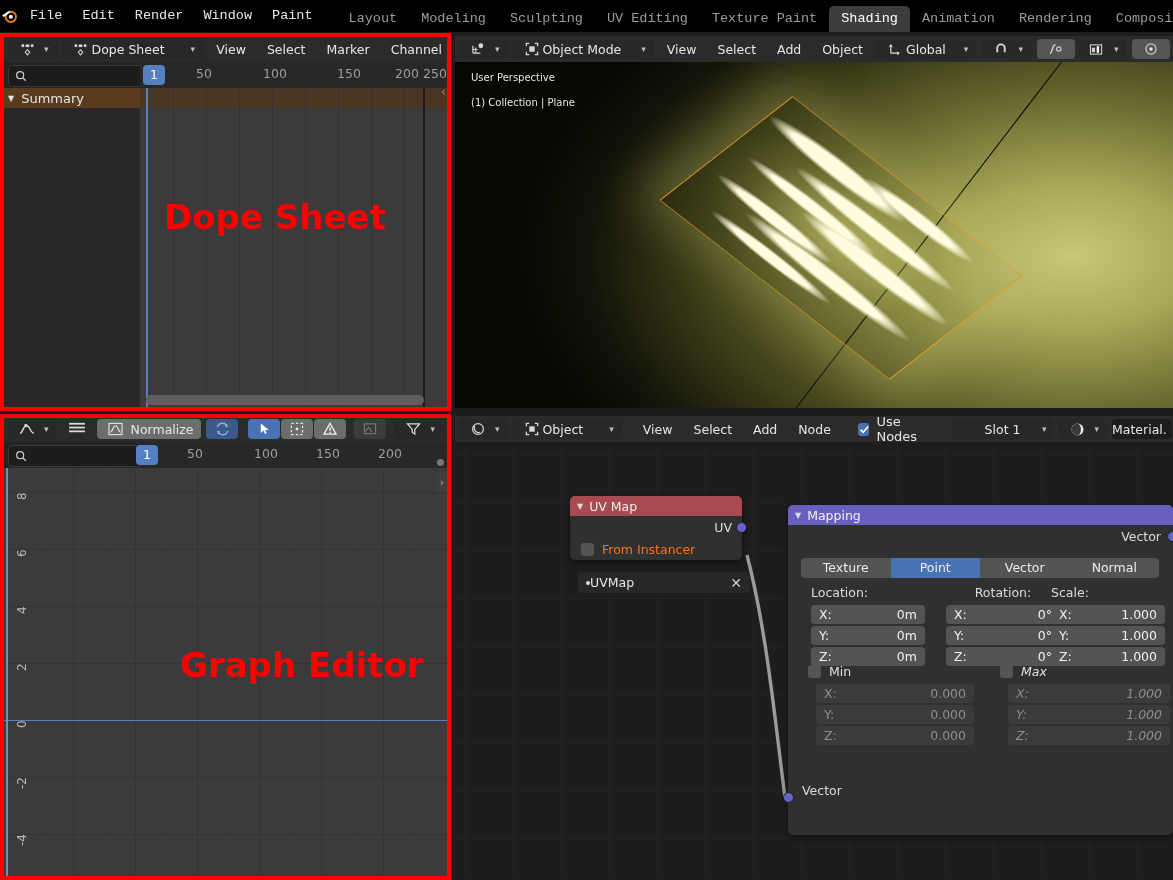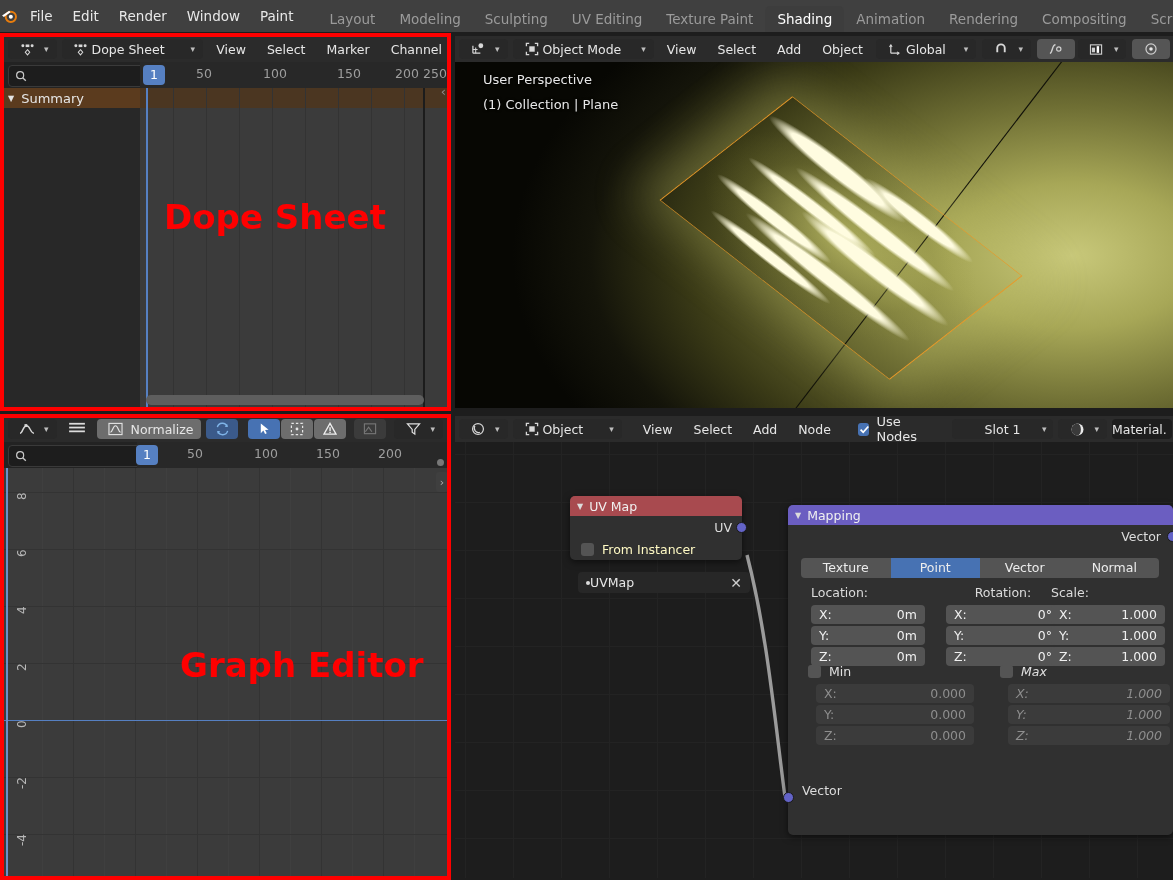--- a/index.html
+++ b/index.html
@@ -5,21 +5,21 @@
   html,body{margin:0;padding:0;background:#1d1d1d;}
   body{
     width:1173px;height:880px;overflow:hidden;position:relative;
     font-family:"DejaVu Sans","Liberation Sans",sans-serif;
     font-size:13px;color:#e6e6e6;
     -webkit-font-smoothing:antialiased;
   }
   .abs{position:absolute;}
 
   
-  #topbar{left:0;top:0;width:1173px;height:32px;background:#404040;display:flex;align-items:flex-end;}
+  #topbar{left:0;top:0;width:1173px;height:32px;background:#000000;display:flex;align-items:flex-end;font-family:Liberation Mono, monospace;}
   #blender-logo{width:34px;height:32px;display:flex;align-items:center;justify-content:center;}
   #blender-logo svg{display:block;}
   .topmenu{padding:0 10px;height:32px;line-height:32px;color:#e8e8e8;font-size:13.5px;cursor:default;}
   #wstabs{display:flex;align-items:flex-end;height:32px;margin-left:14px;}
   .wstab{padding:0 12px;height:26px;line-height:26px;color:#9b9b9b;font-size:13.5px;
          border-radius:5px 5px 0 0;cursor:default;white-space:nowrap;}
   .wstab.active{background:#3d3d3d;color:#ffffff;}
 
   
   .editor{position:absolute;overflow:hidden;background:#303030;}
@@ -66,21 +66,21 @@
   #zeroline{position:absolute;left:0;right:0;height:1px;background:#5680c2;}
   #graph-playhead{position:absolute;top:0;bottom:0;width:2px;background:#6a8fc9;}
 
   
   #view3d{left:455px;top:36px;width:718px;height:372px;background:#0a0a05;}
   #v3d-hdr{background:#2b2b2b;padding-left:4px;}
   #v3d-canvas{position:absolute;left:0;top:26px;right:0;bottom:0;overflow:hidden;
     background:
       radial-gradient(ellipse 560px 330px at 86% 56%, #c8c87a 0%, #a7a757 22%, #6f6f34 45%, #3b3b17 68%, #14140a 86%, #070703 100%),
       #060603;}
-  .v3d-text{position:absolute;color:#e8e8e8;font-size:13px;text-shadow:0 0 3px #000;margin-left:12px;}
+  .v3d-text{position:absolute;color:#e8e8e8;font-size:10px;text-shadow:0 0 3px #000;}
   #plane-wrap{position:absolute;left:240px;top:30px;width:440px;height:320px;}
   #plane{position:absolute;left:0;top:0;width:290px;height:290px;
     transform:rotate(38deg) skewX(-14deg) scaleY(0.56);
     transform-origin:center;
     border:1.5px solid #e89a2a;
     background:
       radial-gradient(ellipse 120px 26px at 30% 18%, #fffce0 0%, #fffce0 48%, rgba(255,252,224,0) 72%),
       radial-gradient(ellipse 95px 20px at 62% 12%, #fffce0 0%, #fffce0 45%, rgba(255,252,224,0) 72%),
       radial-gradient(ellipse 135px 22px at 55% 33%, #fffce0 0%, #fffce0 50%, rgba(255,252,224,0) 74%),
       radial-gradient(ellipse 110px 18px at 35% 46%, #fffce0 0%, #fffce0 46%, rgba(255,252,224,0) 73%),
@@ -540,21 +540,21 @@
 
     <div class="node" style="left:115px;top:54px;width:172px;height:64px;">
       <div class="node-hdr" style="background:#a84a4f;">
         <span class="node-tri">▼</span>
         <span>UV Map</span>
       </div>
       <div style="position:absolute;right:10px;top:24px;" class="sock-lbl">UV</div>
       <div class="sock" style="right:-5px;top:26px;"></div>
       <div style="position:absolute;left:11px;top:46px;display:flex;align-items:center;">
         <span class="chk"></span>
-        <span style="margin-left:8px;font-size:12.5px;color:#fef9c3;">From Instancer</span>
+        <span style="margin-left:8px;font-size:12.5px;color:#f97316;">From Instancer</span>
       </div>
       <div style="position:absolute;left:8px;top:76px;width:156px;height:21px;background:#272727;border-radius:4px;
                   display:flex;align-items:center;padding:0 8px;justify-content:space-between;">
         <span style="display:flex;align-items:center;">
           <span style="width:4px;height:4px;border-radius:50%;background:#dcdcdc;display:inline-block;"></span>
           <span style="font-size:12.5px;">UVMap</span>
         </span>
         <span style="font-size:14px;color:#cfcfcf;">✕</span>
       </div>
     </div>

